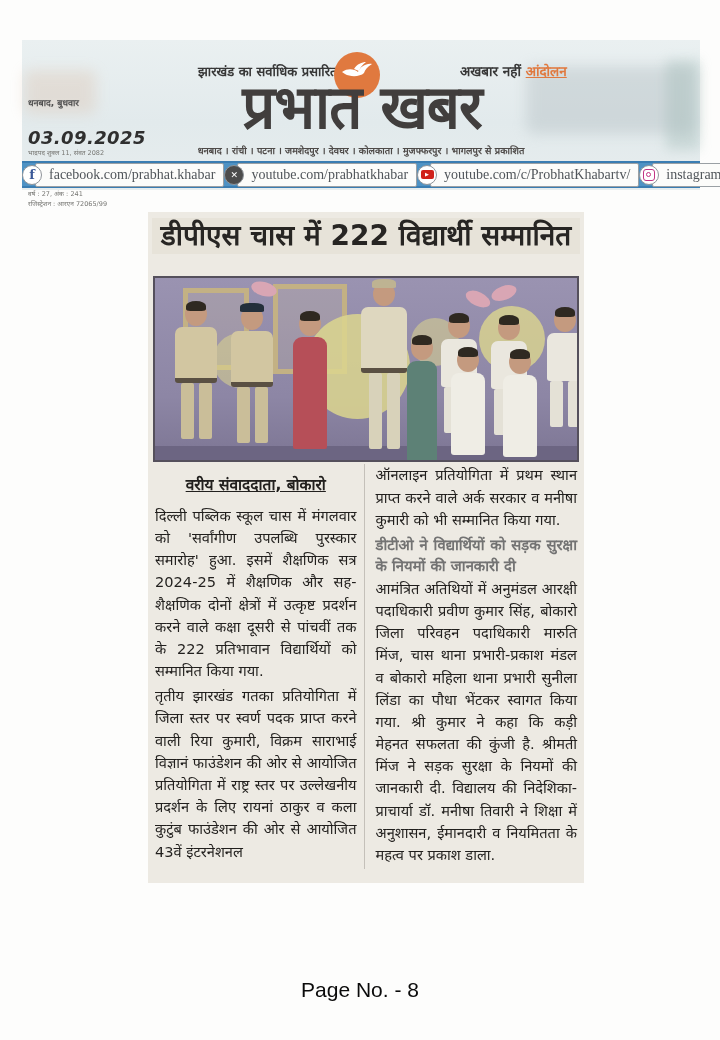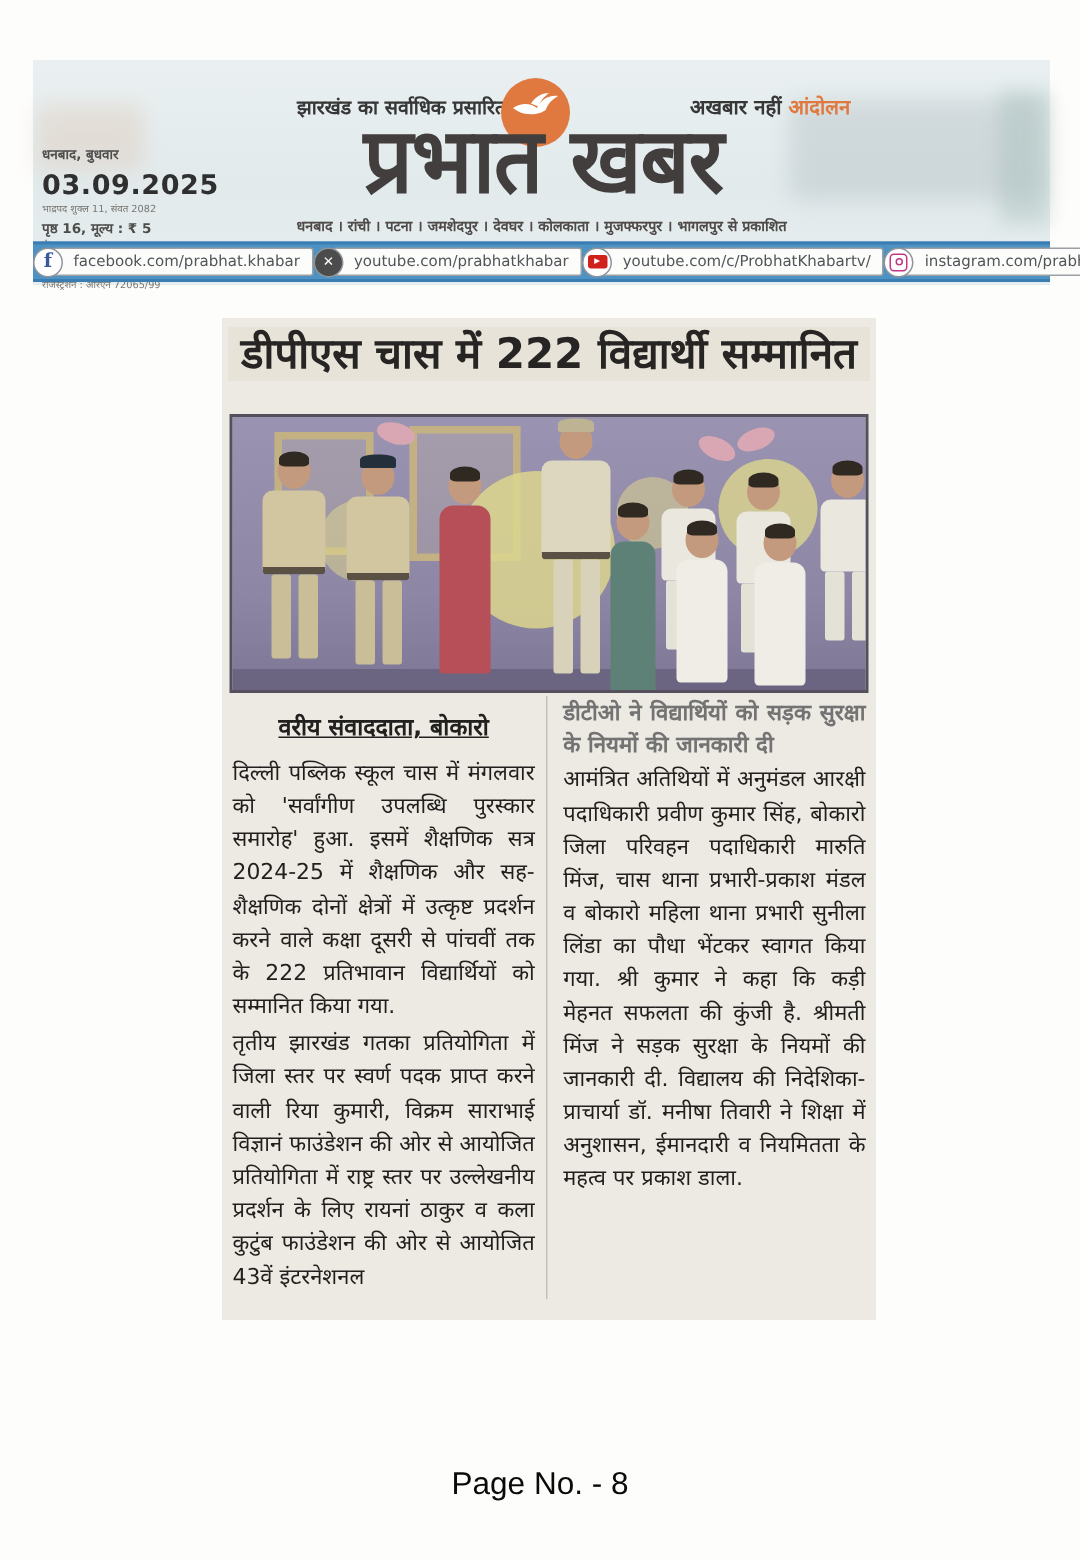--- a/index.html
+++ b/index.html
@@ -19,29 +19,29 @@
     background:linear-gradient(180deg,#eaf0f1 0%,#e2eaec 55%,#e7edee 100%);}
   .ghost-left{position:absolute;left:2px;top:30px;width:72px;height:44px;background:#d9b69c;
     opacity:.28;filter:blur(7px);border-radius:6px;}
   .ghost-right{position:absolute;right:4px;top:26px;width:170px;height:68px;background:#aeb9bd;
     opacity:.38;filter:blur(7px);border-radius:8px;}
   .ghost-right2{position:absolute;right:0px;top:20px;width:34px;height:90px;background:#9cb7b2;
     opacity:.35;filter:blur(6px);}
 
   .dateline{position:absolute;left:6px;top:56px;width:150px;color:#4a4a4a;}
   .dl-city{font-size:9px;font-weight:bold;color:#4f4f4f;}
-  .dl-date{font-size:18px;font-weight:800;color:#2f2f2f;letter-spacing:.4px;margin-top:4px;}
+  .dl-date{font-size:18px;font-weight:800;color:#2f2f2f;letter-spacing:.4px;margin-top:18px;font-style:italic;}
   .dl-tiny{font-size:6.5px;color:#767672;margin-top:1px;line-height:1.3;}
   .dl-price{font-size:9px;font-weight:bold;color:#4d4d4a;margin-top:2px;}
   .dl-star{font-size:11px;color:#3d3d3d;margin-top:1px;line-height:1;}
   .dl-gap{margin-top:6px;}
 
   .tagline-left{position:absolute;left:176px;top:22px;font-size:13px;font-weight:bold;color:#373737;}
   .tagline-right{position:absolute;left:438px;top:22px;font-size:13.5px;font-weight:bold;color:#373737;}
-  .tagline-right .accent{color:#e0793f;}
+  .tagline-right .accent{color:#e0793f;text-decoration:underline;}
 
   .sun{position:absolute;left:312px;top:12px;width:46px;height:46px;}
   .sun-circle{position:absolute;inset:0;border-radius:50%;background:#e0793f;}
   .sun svg{position:absolute;left:6px;top:8px;}
 
   .logo{position:absolute;left:140px;top:36px;width:400px;text-align:center;
     font-size:58px;font-weight:800;color:#413e3d;line-height:1.1;white-space:nowrap;
     letter-spacing:-1px;transform:scaleY(1.04);}
 
   .cities{position:absolute;left:0;top:104px;width:100%;text-align:center;
@@ -55,22 +55,22 @@
     display:flex;align-items:center;justify-content:center;z-index:2;margin-right:-7px;
     box-sizing:border-box;font-weight:bold;}
   .sicon.fb{color:#3b5998;font-family:"DejaVu Serif",serif;font-size:13px;}
   .sicon.xx{background:#4c4c4c;color:#fff;font-size:9px;}
   .ig-box{width:10px;height:10px;border:1.6px solid #c13584;border-radius:3px;position:relative;}
   .ig-box::after{content:"";position:absolute;left:2.2px;top:2.2px;width:3px;height:3px;
     border:1.2px solid #c13584;border-radius:50%;}
   .yt-box{width:13px;height:9px;background:#d0221b;border-radius:2px;display:flex;
     align-items:center;justify-content:center;}
   .yt-box span{color:#fff;font-size:5px;line-height:1;}
-  .pill{background:#fcfcfa;border:1px solid #9aa0a4;border-radius:2px;font-size:10px;
-    color:#50555a;padding:3px 8px 3px 13px;min-width:118px;white-space:nowrap;}
+  .pill{background:#fcfcfa;border:1px solid #9aa0a4;border-radius:2px;font-size:14px;
+    color:#50555a;padding:3px 8px 3px 13px;min-width:118px;white-space:nowrap;font-family:Liberation Serif, serif;}
 
   
   .clipping{position:absolute;left:148px;top:212px;width:436px;box-sizing:border-box;
     background:#edeae3;padding:4px 4px 14px;}
   .headline{margin:2px 0 22px;text-align:center;font-size:28px;font-weight:800;color:#272523;
     line-height:1.3;background:#e7e3d9;white-space:nowrap;overflow:hidden;}
 
   .photo{position:relative;width:426px;height:186px;margin:0 auto;overflow:hidden;
     background:linear-gradient(180deg,#9a93b1 0%,#8d86a5 65%,#7d7694 100%);
     border:2px solid #55505c;box-sizing:border-box;}
@@ -280,20 +280,21 @@
       </div>
     </div>
 
     <div class="cols">
       <div class="col col1">
         <div class="byline">वरीय संवाददाता, बोकारो</div>
         <p>दिल्ली पब्लिक स्कूल चास में मंगलवार को 'सर्वांगीण उपलब्धि पुरस्कार समारोह' हुआ. इसमें शैक्षणिक सत्र 2024-25 में शैक्षणिक और सह-शैक्षणिक दोनों क्षेत्रों में उत्कृष्ट प्रदर्शन करने वाले कक्षा दूसरी से पांचवीं तक के 222 प्रतिभावान विद्यार्थियों को सम्मानित किया गया.</p>
         <p>तृतीय झारखंड गतका प्रतियोगिता में जिला स्तर पर स्वर्ण पदक प्राप्त करने वाली रिया कुमारी, विक्रम साराभाई विज्ञानं फाउंडेशन की ओर से आयोजित प्रतियोगिता में राष्ट्र स्तर पर उल्लेखनीय प्रदर्शन के लिए रायनां ठाकुर व कला कुटुंब फाउंडेशन की ओर से आयोजित 43वें इंटरनेशनल</p>
       </div>
       <div class="col col2">
+        <p>ऑनलाइन प्रतियोगिता में प्रथम स्थान प्राप्त करने वाले अर्क सरकार व मनीषा कुमारी को भी सम्मानित किया गया.</p>
         <div class="subhead">डीटीओ ने विद्यार्थियों को सड़क सुरक्षा के नियमों की जानकारी दी</div>
         <p>आमंत्रित अतिथियों में अनुमंडल आरक्षी पदाधिकारी प्रवीण कुमार सिंह, बोकारो जिला परिवहन पदाधिकारी मारुति मिंज, चास थाना प्रभारी-प्रकाश मंडल व बोकारो महिला थाना प्रभारी सुनीला लिंडा का पौधा भेंटकर स्वागत किया गया. श्री कुमार ने कहा कि कड़ी मेहनत सफलता की कुंजी है. श्रीमती मिंज ने सड़क सुरक्षा के नियमों की जानकारी दी. विद्यालय की निदेशिका-प्राचार्या डॉ. मनीषा तिवारी ने शिक्षा में अनुशासन, ईमानदारी व नियमितता के महत्व पर प्रकाश डाला.</p>
       </div>
     </div>
   </div>
 
   <div class="footer">Page No. - 8</div>
 
 </div>
 

